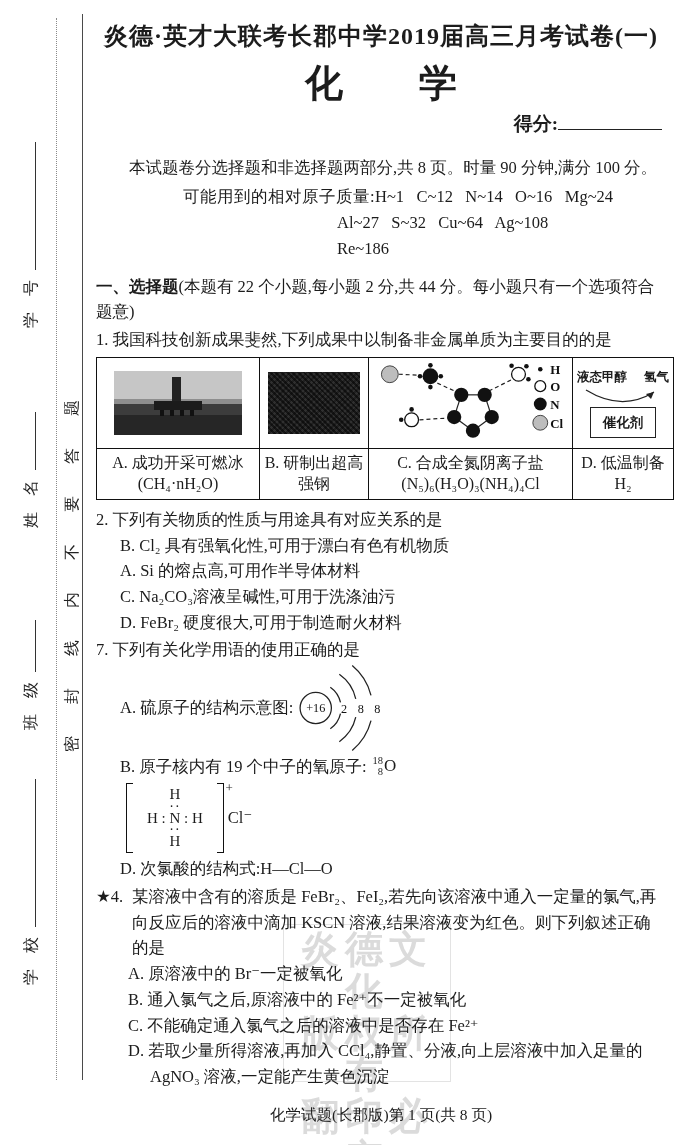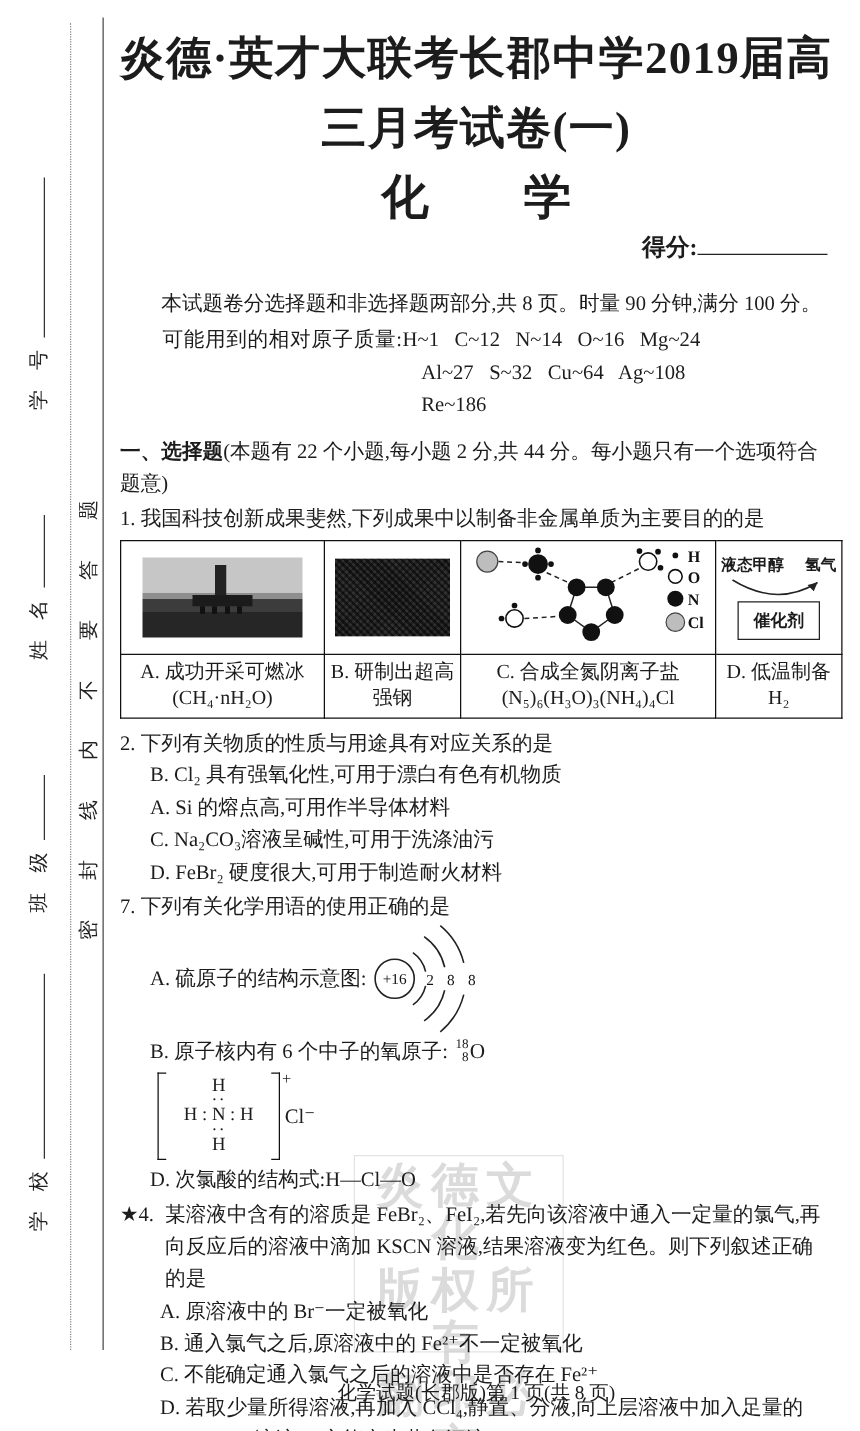--- a/index.html
+++ b/index.html
@@ -19,28 +19,28 @@
 
   
   .watermark{position:absolute;left:283px;top:924px;width:168px;height:158px;z-index:0;
              border:1px solid #e3e3e3;display:flex;flex-direction:column;justify-content:space-between;
              padding:4px 0;box-sizing:border-box;}
   .wm-line{font-size:38px;font-weight:700;color:#d3d3d3;letter-spacing:6px;text-align:center;
            line-height:1.1;opacity:.8;}
 
   
   .content{position:absolute;left:96px;top:14px;width:570px;z-index:1;}
-  .exam-title{text-align:center;font-size:36px;font-weight:700;letter-spacing:1px;margin:4px 0 0;}
+  .exam-title{text-align:center;font-size:24px;font-weight:700;letter-spacing:1px;margin:4px 0 0;}
   .subject-title{text-align:center;font-size:38px;font-weight:700;margin:6px 0 0;line-height:1.2;}
   .score-row{text-align:right;padding-right:4px;margin-top:2px;}
   .score-label{font-size:19px;font-weight:700;}
   .score-line{display:inline-block;width:104px;height:14px;border-bottom:1.5px solid #222;}
   .intro-p{margin:16px 0 0;text-indent:2em;}
   .masses{margin-top:4px;}
-  .masses-row1{padding-left:34px;}
+  .masses-row1{padding-left:34px;text-align:center;}
   .masses-label{letter-spacing:.5px;}
   .masses-cont{padding-left:241px;}
   .sec-header{margin-top:12px;}
   .sec-name{font-weight:700;}
   .stem{margin-top:2px;}
 
   
   table.q1{border-collapse:collapse;margin-top:4px;table-layout:fixed;width:557px;}
   table.q1 td{border:1.4px solid #111;text-align:center;vertical-align:middle;padding:2px;}
   .img-row td{height:86px;}
@@ -256,21 +256,21 @@
             <path d="M 59.3 2.6 A 58 58 0 0 1 78.5 33.0"></path>
             <path d="M 78.5 59.0 A 58 58 0 0 1 59.3 89.4"></path>
           </g>
           <text x="22" y="50.5" font-size="12.5" text-anchor="middle" fill="#111">+16</text>
           <text x="51" y="51" font-size="12.5" text-anchor="middle" fill="#111">2</text>
           <text x="68" y="51" font-size="12.5" text-anchor="middle" fill="#111">8</text>
           <text x="85" y="51" font-size="12.5" text-anchor="middle" fill="#111">8</text>
         </svg>
       </div>
       <div class="qrow">
-        <span>B. 原子核内有 6 个中子的氧原子:</span>
+        <span>B. 原子核内有 19 个中子的氧原子:</span>
         <span class="isotope">
           <span class="iso-nums">
             <span>18</span>
             <span>8</span>
           </span>
           <span class="iso-sym">O</span>
         </span>
       </div>
       <div class="qrow" style="margin:3px 0;">
         <span class="ef-outer">

